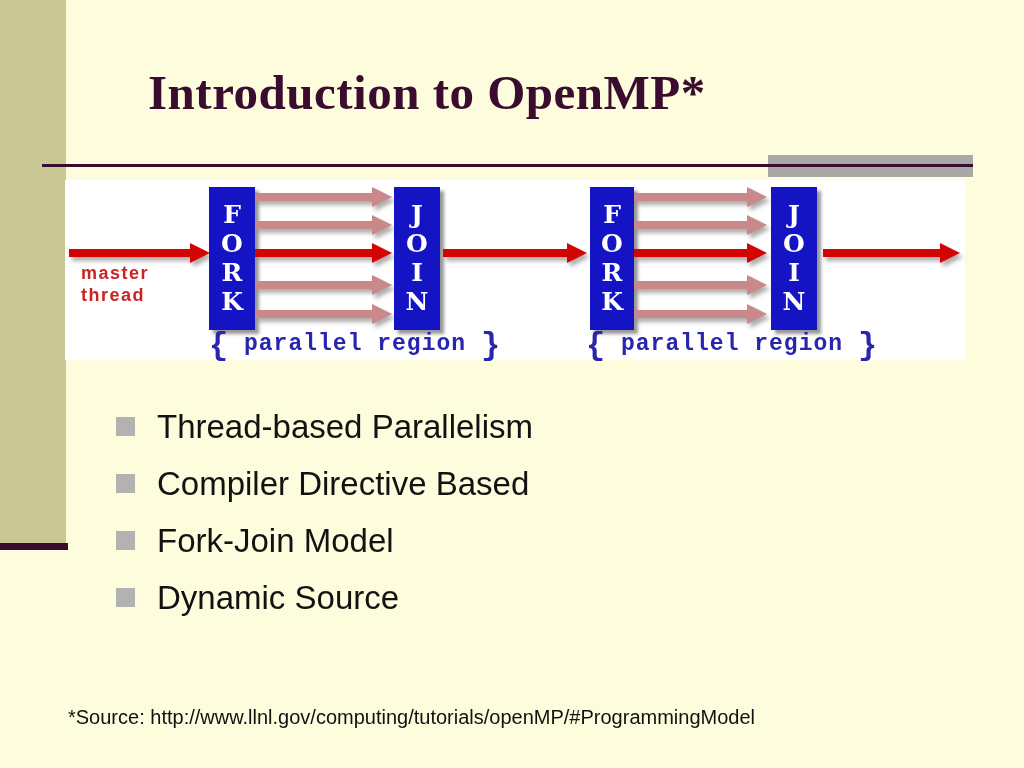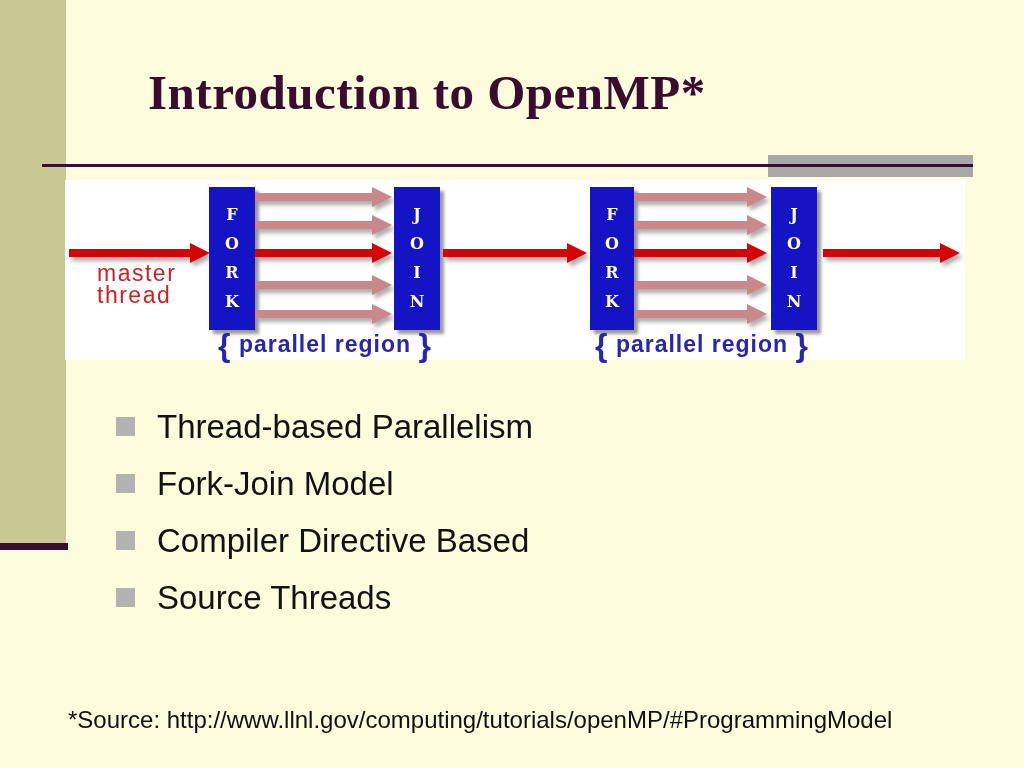--- a/index.html
+++ b/index.html
@@ -19,48 +19,48 @@
     color:var(--plum,#3a0d30);letter-spacing:.5px;white-space:nowrap;margin-left:36px;
   }
   .rule-gray{position:absolute;left:768px;top:155px;width:205px;height:22px;background:var(--gray,#a8a8a8);}
   .rule-line{position:absolute;left:42px;top:164px;width:931px;height:3px;background:var(--plum,#3a0d30);}
 
   
   .diagram{position:absolute;left:65px;top:180px;width:900px;height:180px;background:#ffffff;}
   .block{
     position:absolute;top:7px;width:46px;height:143px;background:var(--blue,#1414c4);
     box-shadow:4px 4px 3px rgba(110,110,110,.7);
-    color:#fff;font-family:"DejaVu Serif",serif;font-weight:bold;font-size:16px;
+    color:#fff;font-family:"DejaVu Serif",serif;font-weight:bold;font-size:25px;
   }
   .block .vtext{width:1em;margin:13px auto 0;word-break:break-all;line-height:29px;text-align:center;}
   .arrow{position:absolute;height:0;filter:drop-shadow(3px 4px 2px rgba(105,105,105,.55));}
   .arrow .shaft{position:absolute;left:0;right:17px;top:-4px;height:8px;}
   .arrow .head{position:absolute;right:0;top:-10px;width:0;height:0;
     border-top:10px solid transparent;border-bottom:10px solid transparent;border-left:20px solid transparent;}
   .arrow.red .shaft{background:var(--red,#d40404);}
   .arrow.red .head{border-left-color:var(--red,#d40404);}
   .arrow.pink .shaft{background:var(--pink,#c98889);}
   .arrow.pink .head{border-left-color:var(--pink,#c98889);}
   .master-label{
-    position:absolute;left:32px;top:82px;width:110px;
-    color:var(--labelred,#cc2222);font-weight:normal;font-size:23px;line-height:22px;letter-spacing:1.5px;
+    position:absolute;left:16px;top:82px;width:110px;
+    color:var(--labelred,#cc2222);font-weight:bold;font-size:18px;line-height:22px;letter-spacing:1.5px;
   }
   .pr{
     position:absolute;top:147px;width:232px;text-align:center;white-space:nowrap;
-    color:var(--bluetext,#2826ae);font-weight:bold;font-size:23px;letter-spacing:1px;
+    color:var(--bluetext,#2826ae);font-weight:bold;font-size:23px;letter-spacing:1px;font-family:Liberation Mono, monospace;
   }
   .pr .brace{font-size:32px;font-weight:bold;vertical-align:-4px;}
 
   
   .bullets{position:absolute;left:108px;top:390px;margin:8px;padding:0;list-style:none;}
   .bullets li{display:flex;align-items:center;height:57px;}
   .bullet-sq{width:19px;height:19px;background:var(--bullet,#b2b2b2);margin-right:22px;flex:0 0 auto;}
   .bullet-txt{font-size:33px;color:#121212;white-space:nowrap;}
 
-  .footnote{position:absolute;left:68px;top:706px;font-size:24px;color:#111;white-space:nowrap;}
+  .footnote{position:absolute;left:68px;top:706px;font-size:20px;color:#111;white-space:nowrap;}
 </style>
 </head>
 <body>
 
 <div class="left-bar"></div>
 <div class="left-bar-cap"></div>
 
 <div class="title">Introduction to OpenMP*</div>
 <div class="rule-gray"></div>
 <div class="rule-line"></div>
@@ -154,25 +154,25 @@
     </div>
 </div>
 
 <ul class="bullets">
   <li>
     <span class="bullet-sq"></span>
     <span class="bullet-txt">Thread-based Parallelism</span>
   </li>
   <li>
     <span class="bullet-sq"></span>
+    <span class="bullet-txt">Compiler Directive Based</span>
+  </li>
+  <li>
+    <span class="bullet-sq"></span>
     <span class="bullet-txt">Fork-Join Model</span>
   </li>
   <li>
     <span class="bullet-sq"></span>
-    <span class="bullet-txt">Compiler Directive Based</span>
-  </li>
-  <li>
-    <span class="bullet-sq"></span>
-    <span class="bullet-txt">Source Threads</span>
+    <span class="bullet-txt">Dynamic Source</span>
   </li>
 </ul>
 
 <div class="footnote">*Source: http://www.llnl.gov/computing/tutorials/openMP/#ProgrammingModel</div>
 
 </body></html>

